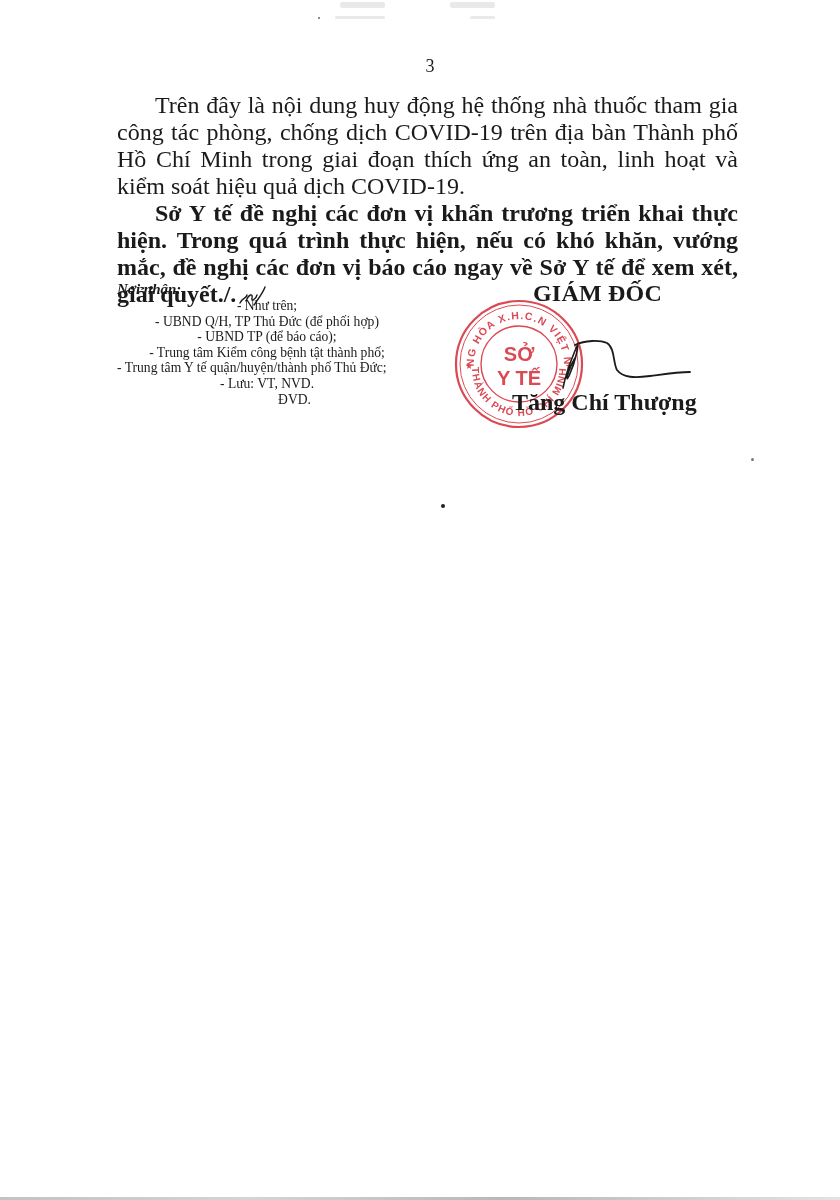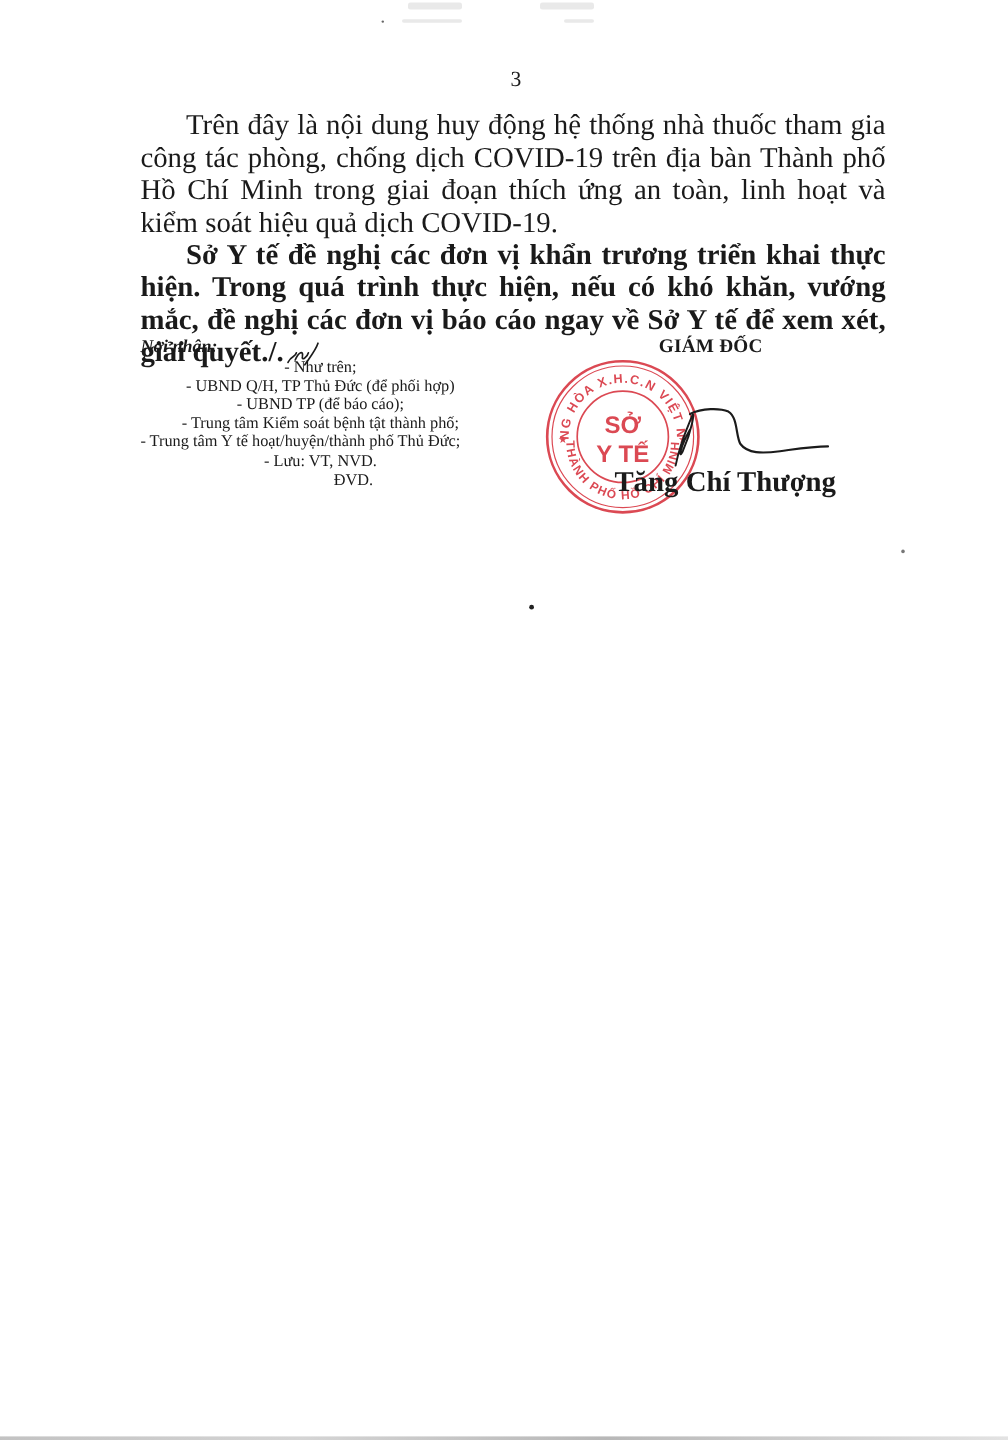--- a/index.html
+++ b/index.html
@@ -22,21 +22,21 @@
   .closing-mark { display: inline-block; width: 30px; height: 22px; vertical-align: middle; margin-left: 2px; }
   .recipients {
     position: absolute; left: 117px; top: 281px; width: 300px;
     font-size: 13.6px; line-height: 15.6px;
   }
   .recipients .heading { font-weight: bold; font-style: italic; font-size: 15px; line-height: 17px; }
   .recipients .line { white-space: nowrap; text-align: center; }
   .recipients .wrap { white-space: normal; }
   .recipients .indent-ext { padding-left: 55px; }
   .signer-title {
-    position: absolute; left: 533px; top: 280px; font-weight: bold; font-size: 16px; letter-spacing: 0.2px; margin-left: 16px;
+    position: absolute; left: 533px; top: 280px; font-weight: bold; font-size: 24px; letter-spacing: 0.2px;
   }
   .signer-name {
     position: absolute; left: 512px; top: 389px; font-weight: bold; font-size: 24px; z-index: 3;
   }
   .stamp { position: absolute; left: 452px; top: 297px; width: 134px; height: 134px; z-index: 2; opacity: 0.88; }
   .signature { position: absolute; left: 555px; top: 318px; width: 140px; height: 90px; z-index: 4; }
   .speck { position: absolute; width: 4px; height: 4px; border-radius: 50%; background: #222; }
   .bottom-edge {
     position: absolute; left: 0; bottom: 0; width: 840px; height: 3px;
     background: linear-gradient(90deg, #9a9a9a 0%, #b8b8b8 30%, #888 60%, #d0d0d0 100%); opacity: 0.6;
@@ -59,22 +59,22 @@
   <p><span>Sở Y tế đề nghị các đơn vị khẩn trương triển khai thực hiện. Trong quá trình thực hiện, nếu có khó khăn, vướng mắc, đề nghị các đơn vị báo cáo ngay về Sở Y tế để xem xét, giải quyết./.</span><svg class="closing-mark" viewBox="0 0 30 22">
         <path d="M2 18 C5 12, 8 14, 9 10 M8 16 C11 9, 15 8, 14 13 C13 17, 18 14, 19 10 M16 20 C20 14, 25 8, 27 2" fill="none" stroke="#1b1b1b" stroke-width="1.4" stroke-linecap="round"></path>
       </svg></p>
 </div>
 
 <div class="recipients">
   <div class="heading">Nơi nhận:</div>
   <div class="line">- Như trên;</div>
   <div class="line">- UBND Q/H, TP Thủ Đức (để phối hợp)</div>
   <div class="line">- UBND TP (để báo cáo);</div>
-  <div class="line">- Trung tâm Kiểm soát bệnh tật thành phố;</div>
-  <div class="wrap" style="width:280px;">- Trung tâm Y tế hoạt/huyện/thành phố Thủ Đức;</div>
+  <div class="line">- Trung tâm Kiểm công bệnh tật thành phố;</div>
+  <div class="wrap" style="width:280px;">- Trung tâm Y tế quận/huyện/thành phố Thủ Đức;</div>
   <div class="line">- Lưu: VT, NVD.</div>
   <div class="line indent-ext">ĐVD.</div>
 </div>
 
 <div class="signer-title">GIÁM ĐỐC</div>
 
 <svg class="stamp" viewBox="0 0 134 134">
   <defs>
     <path id="arcTop" d="M 22 67 A 45 45 0 0 1 112 67"></path>
     <path id="arcBottom" d="M 20 72 A 47 47 0 0 0 114 72"></path>

